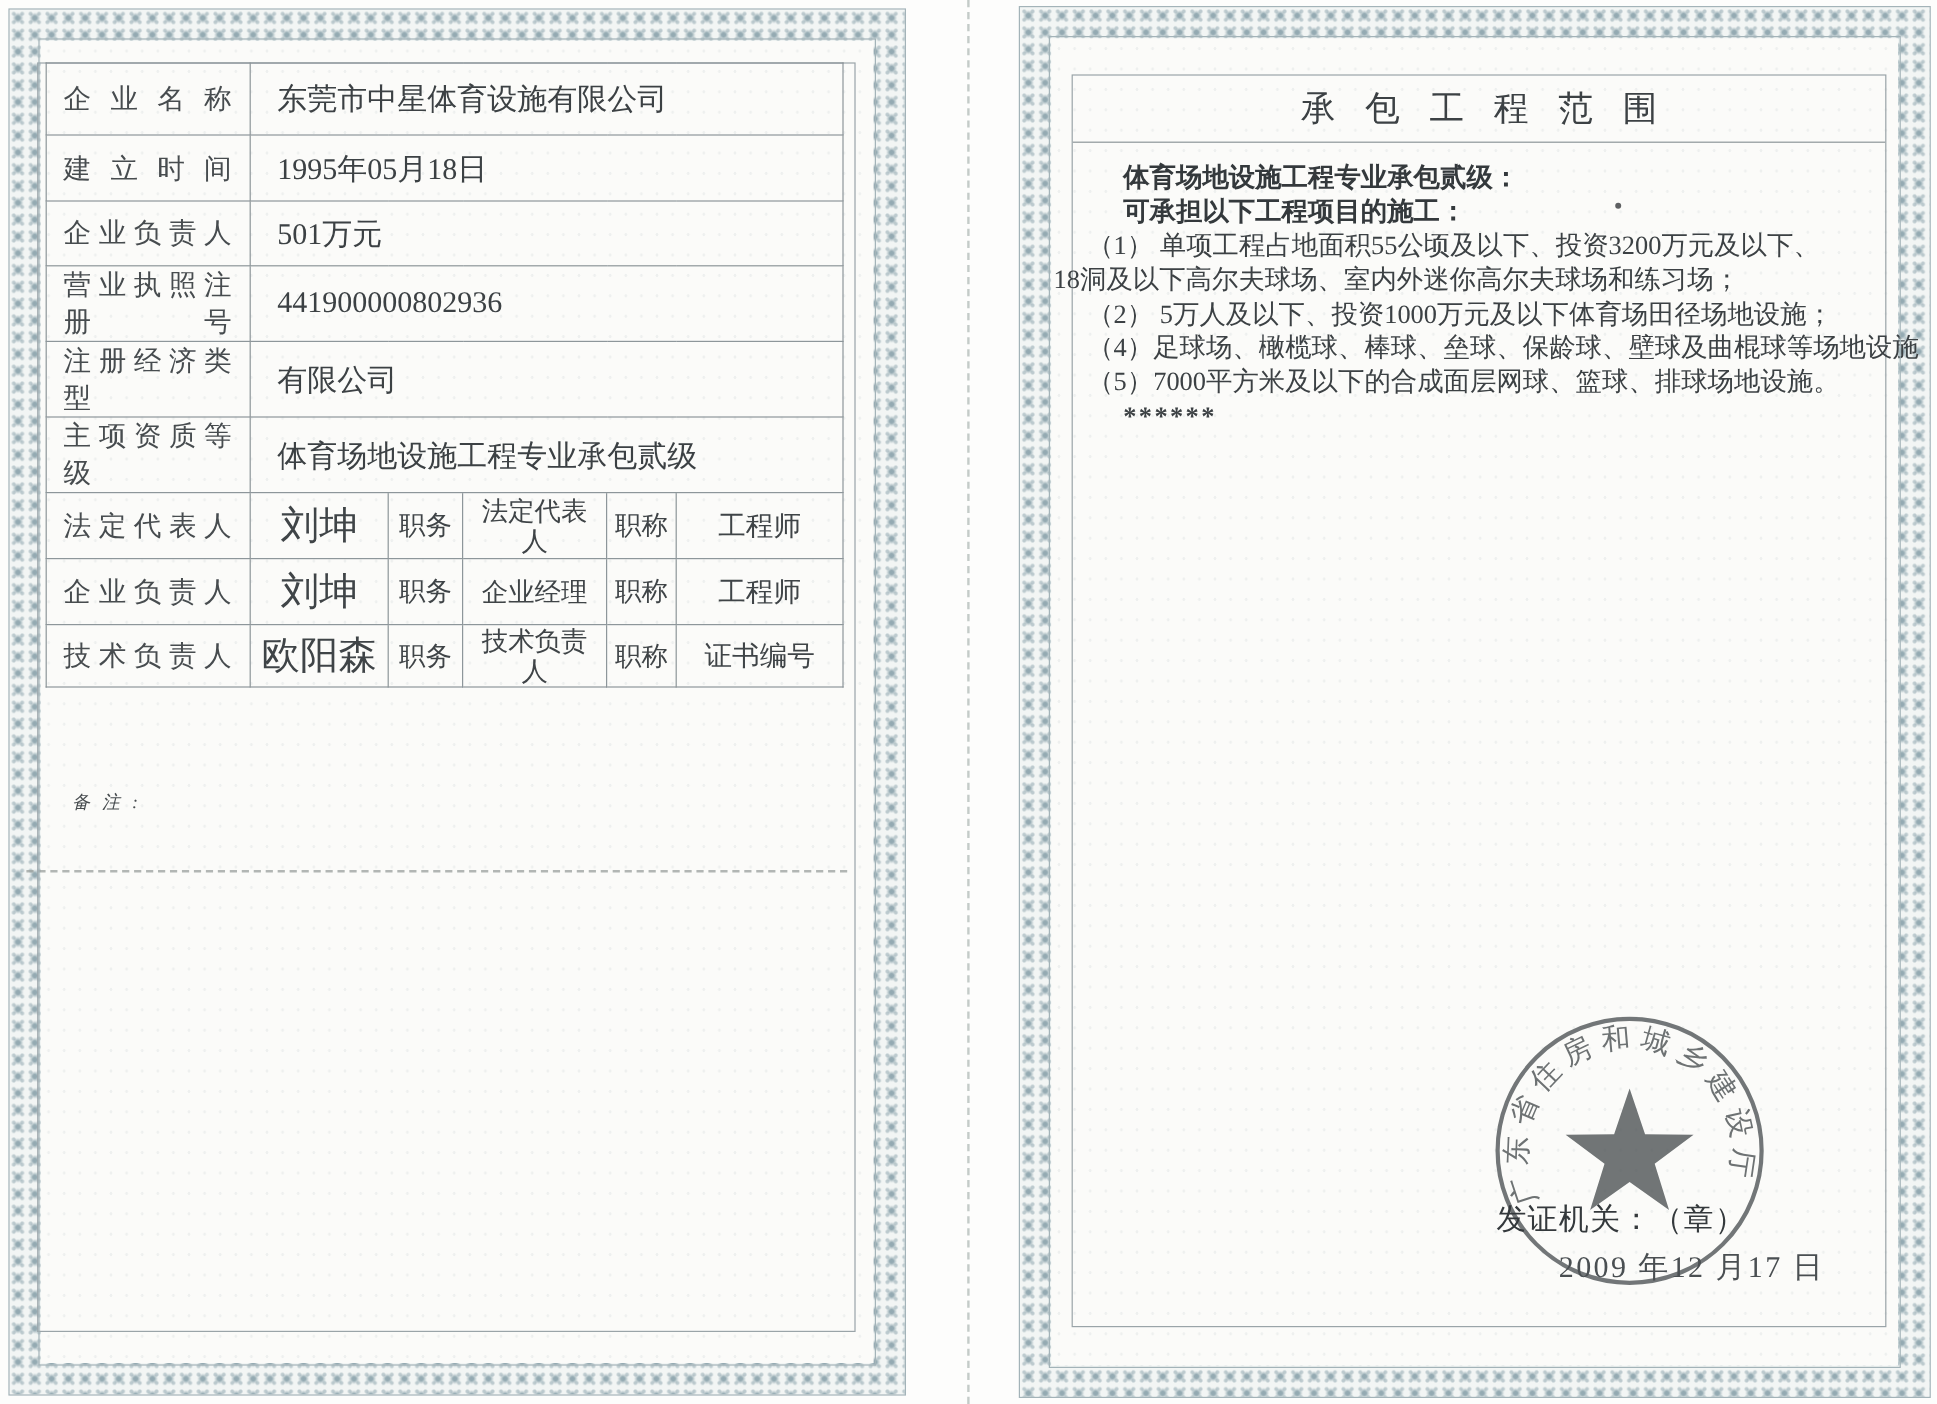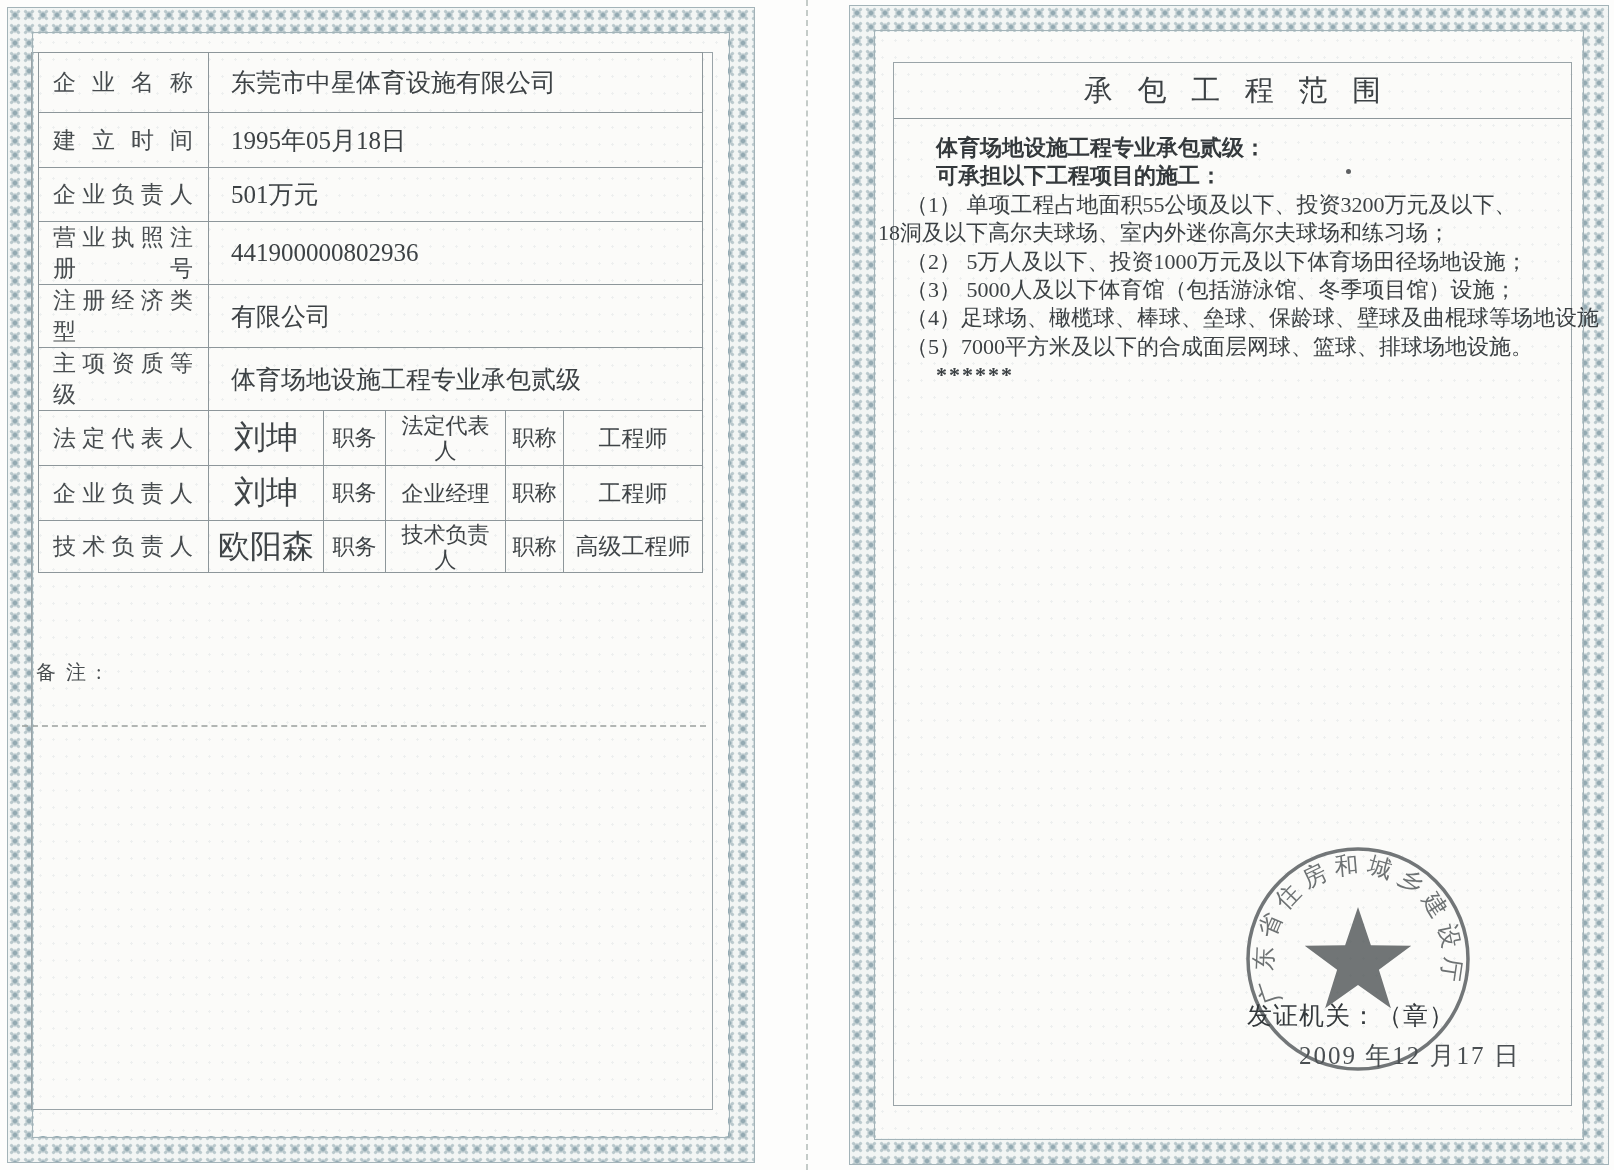--- a/index.html
+++ b/index.html
@@ -34,21 +34,21 @@
           border:1px solid #9aa4a8; }
   table.info { position:absolute; left:6px; top:-1px; width:664px;
           border-collapse:collapse; table-layout:fixed; }
   table.info td { border:1px solid #8d969a; vertical-align:middle; overflow:hidden; }
   td.lbl { font-size:23px; letter-spacing:1px; padding:0 14px; text-align:justify; text-align-last:justify; color:#474c4f; }
   td.val { font-size:25px; padding:0 8px 0 22px; color:#3c4144; }
   td.pname { font-size:32px; text-align:center; }
   td.plbl  { font-size:22px; text-align:center; }
   td.pduty { font-size:22px; text-align:center; line-height:25px; padding:0 6px; }
   td.ptitle{ font-size:23px; text-align:center;margin-top:12px; }
-  .remark { position:absolute; left:4px; top:606px; font-size:20px; letter-spacing:10px; color:#474c4f; }
+  .remark { position:absolute; left:28px; top:606px; font-size:15px; letter-spacing:10px; color:#474c4f;font-style:italic; }
   .dash-line { position:absolute; left:-10px; top:672px; width:684px; height:0;
     border-top:2px dashed #9aa09d; opacity:.75; }
 
   
   .rbox { position:absolute; left:17px; top:30px; width:679px; height:1044px;
           border:1px solid #9aa4a8; }
   .rtitle-block { height:56px; border-bottom:1px solid #8d969a;
           display:flex; align-items:center; justify-content:center; }
   .rtitle { font-size:29px; letter-spacing:0.85em; padding-left:0.85em; color:#3c4144; }
   .rbody { padding:15px 10px 0 12px; font-size:22px; line-height:28.4px; }
@@ -122,21 +122,21 @@
           <td class="pduty">企业经理</td>
           <td class="plbl">职称</td>
           <td class="ptitle">工程师</td>
         </tr>
         <tr style="height:52px">
           <td class="lbl">技术负责人</td>
           <td class="pname">欧阳森</td>
           <td class="plbl">职务</td>
           <td class="pduty">技术负责人</td>
           <td class="plbl">职称</td>
-          <td class="ptitle">高级工程师</td>
+          <td class="ptitle">证书编号</td>
         </tr>
       </tbody>
         </table>
 
       <div class="remark">备注:</div>
       <div class="dash-line"></div>
     </div>
   </div>
 
   <div class="fold-line"></div>
@@ -147,21 +147,20 @@
       <div class="rtitle-block">
         <div class="rtitle">承包工程范围</div>
       </div>
 
       <div class="rbody">
         <div class="line intro">体育场地设施工程专业承包贰级：</div>
         <div class="line intro">可承担以下工程项目的施工：</div>
         <div class="line item">（1） 单项工程占地面积55公顷及以下、投资3200万元及以下、</div>
         <div class="line cont">18洞及以下高尔夫球场、室内外迷你高尔夫球场和练习场；</div>
         <div class="line item">（2） 5万人及以下、投资1000万元及以下体育场田径场地设施；</div>
-        <div class="line item">（3） 5000人及以下体育馆（包括游泳馆、冬季项目馆）设施；</div>
         <div class="line item">（4）足球场、橄榄球、棒球、垒球、保龄球、壁球及曲棍球等场地设施</div>
         <div class="line item">（5）7000平方米及以下的合成面层网球、篮球、排球场地设施。</div>
         <div class="line stars">******</div>
       </div>
 
       <div class="artifact-dot"></div>
 
       <svg class="seal-svg" viewBox="0 0 266 266">
         <circle cx="132" cy="120" r="110" fill="none" stroke="#555a5c" stroke-width="3.5"></circle>
         <polygon points="132,68 144.9,106.2 185.3,106.7 152.9,130.8 164.9,169.3 132,146 99.1,169.3 111.1,130.8 78.7,106.7 119.1,106.2" fill="#53585a"></polygon>

